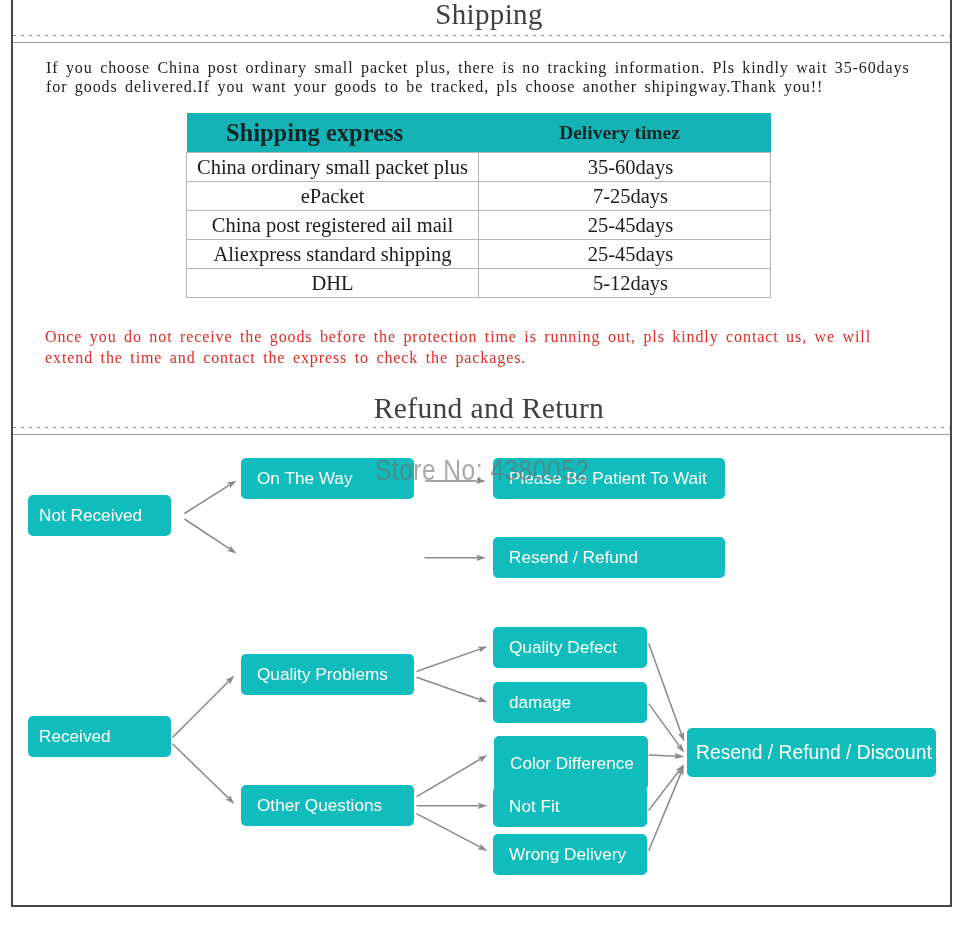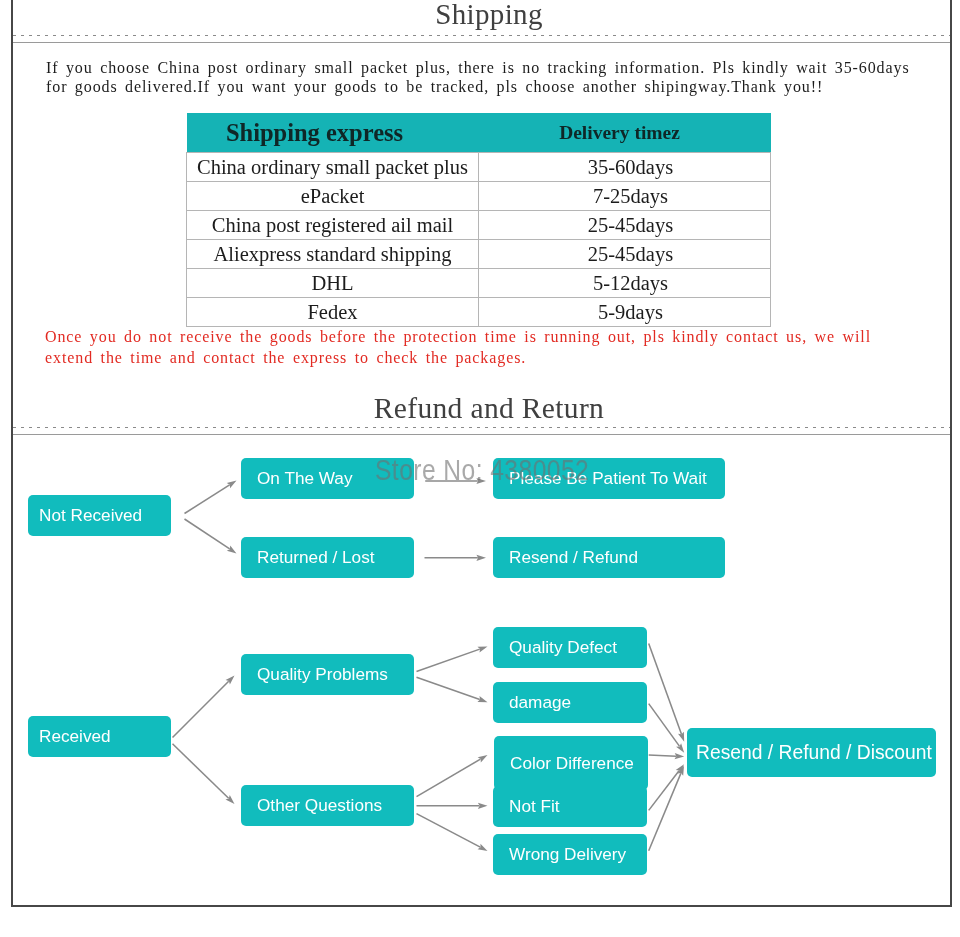--- a/index.html
+++ b/index.html
@@ -96,24 +96,20 @@
           <td class="c1">China post registered ail mail</td>
           <td class="c2">25-45days</td>
         </tr>
         <tr>
           <td class="c1">Aliexpress standard shipping</td>
           <td class="c2">25-45days</td>
         </tr>
         <tr>
           <td class="c1">DHL</td>
           <td class="c2">5-12days</td>
-        </tr>
-        <tr>
-          <td class="c1">Fedex</td>
-          <td class="c2">5-9days</td>
         </tr>
       </tbody>
   </table>
 
   <div class="para" id="note"><span>Once you do not receive the goods before the protection time is running out, pls kindly contact us, we will</span>
 <span>extend the time and contact the express to check the packages.</span></div>
 
   <div class="sec-title" id="refund-title">Refund and Return</div>
   <div class="dashed" style="top:427px"></div>
   <div class="solid" style="top:434px"></div>
@@ -159,23 +155,20 @@
           <path d="M683.18,775.85 L684.00,765.80 L677.45,773.47 L680.97,773.09 Z"></path>
         </g>
     </svg>
 
     <div class="node" style="left:28px;top:495px;width:143px;height:41px;padding-left:11px">
       <span>Not Received</span>
       </div>
     <div class="node" style="left:241px;top:458px;width:173px;height:41px">
       <span>On The Way</span>
       </div>
-    <div class="node" style="left:241px;top:537px;width:173px;height:41px">
-      <span>Returned / Lost</span>
-      </div>
     <div class="node" style="left:493px;top:458px;width:232px;height:41px">
       <span>Please Be Patient To Wait</span>
       </div>
     <div class="node" style="left:493px;top:537px;width:232px;height:41px">
       <span>Resend / Refund</span>
       </div>
 
     <div class="node" style="left:28px;top:716px;width:143px;height:41px;padding-left:11px">
       <span>Received</span>
       </div>

